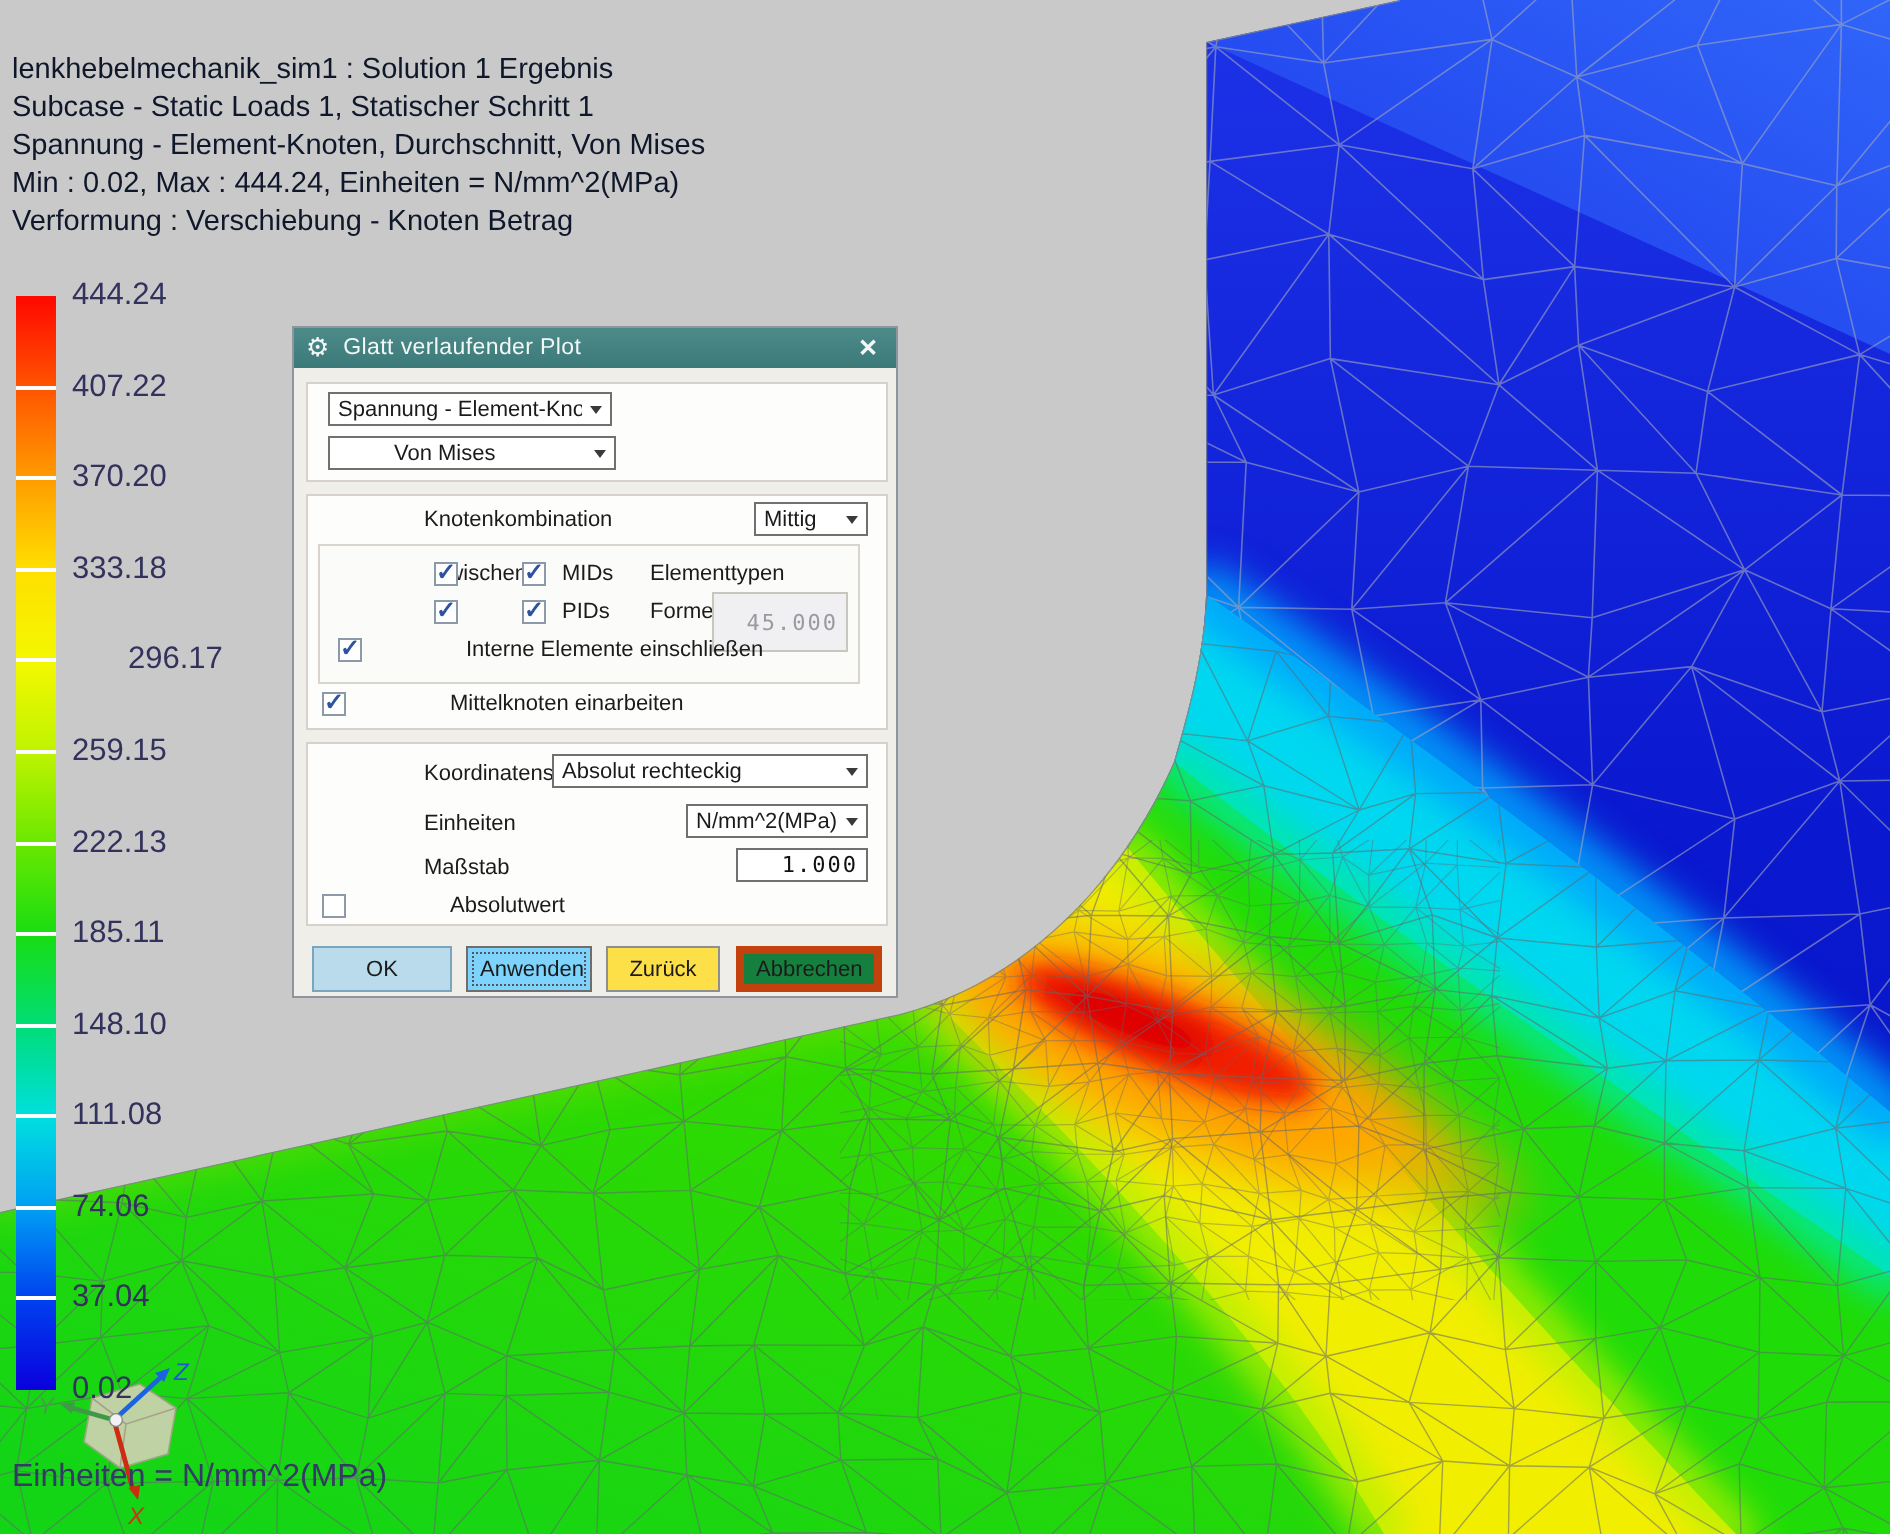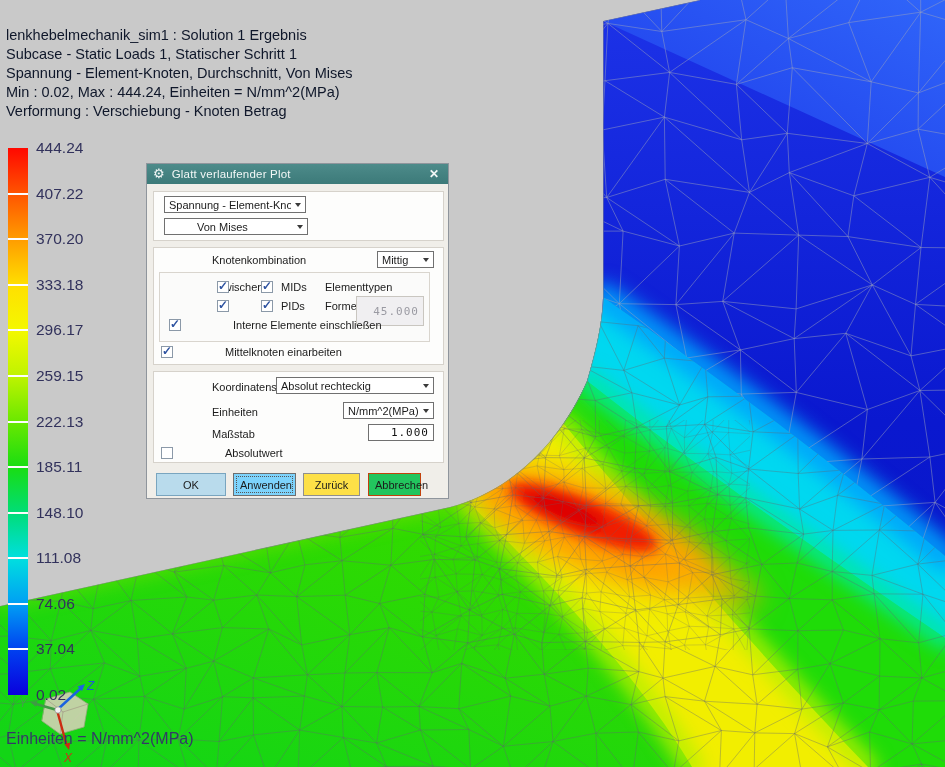--- a/index.html
+++ b/index.html
@@ -52,21 +52,21 @@
       font-family:"DejaVu Sans Mono",monospace;font-size:11px;text-align:right;
       padding:1px 4px;letter-spacing:1px;}
   .field.gray{background:#f0eff1;color:#9a9aa2;}
   .field.white{background:#fff;color:#111;border:1px solid #707070;}
   .btnrow button{position:absolute;height:23px;top:309px;font-size:11px;
       font-family:"Liberation Sans",sans-serif;color:#1b1b1b;cursor:pointer;}
   #btn-ok{left:9px;width:70px;background:#b9dbec;border:1px solid #79a5bf;}
   #btn-anwenden{left:86px;width:63px;background:#7dd3fc;border:1px solid #6e6e6e;
       outline:1px dotted #555;outline-offset:-4px;}
   #btn-zurueck{left:156px;width:57px;background:#fde047;border:1px solid #8f8f8f;}
-  #btn-abbrechen{left:221px;width:53px;background:#22c55e;border:1px solid #c2410c;}
+  #btn-abbrechen{left:221px;width:73px;background:#15803d;border:4px solid #c2410c;}
 </style>
 </head>
 <body>
 
 <div id="viewport">
 <svg width="945" height="767" viewBox="0 0 945 767" xmlns="http://www.w3.org/2000/svg">
   <defs>
     <clipPath id="clipModel">
       <path d="M603,21 L700,0 L945,0 L945,767 L0,767 L0,606 L450,507
                C515,490 562,438 587,381 C596,350 602,325 603,298 Z"></path>
@@ -185,21 +185,21 @@
     <div class="legend-tick" style="top: 363.667px;"></div>
     <div class="legend-tick" style="top: 409.25px;"></div>
     <div class="legend-tick" style="top: 454.833px;"></div>
     <div class="legend-tick" style="top: 500.417px;"></div>
   </div>
 <div id="legend-labels">
     <div class="legend-label" style="top: 139px;">444.24</div>
     <div class="legend-label" style="top: 184.583px;">407.22</div>
     <div class="legend-label" style="top: 230.167px;">370.20</div>
     <div class="legend-label" style="top: 275.75px;">333.18</div>
-    <div class="legend-label" style="top: 321.333px;">296.17</div>
+    <div class="legend-label" style="top: 321.333px; margin-left: 28px;">296.17</div>
     <div class="legend-label" style="top: 366.917px;">259.15</div>
     <div class="legend-label" style="top: 412.5px;">222.13</div>
     <div class="legend-label" style="top: 458.083px;">185.11</div>
     <div class="legend-label" style="top: 503.667px;">148.10</div>
     <div class="legend-label" style="top: 549.25px;">111.08</div>
     <div class="legend-label" style="top: 594.833px;">74.06</div>
     <div class="legend-label" style="top: 640.417px;">37.04</div>
     <div class="legend-label" style="top: 686px;">0.02</div>
   </div>
 <div id="unit-note">Einheiten = N/mm^2(MPa)</div>

